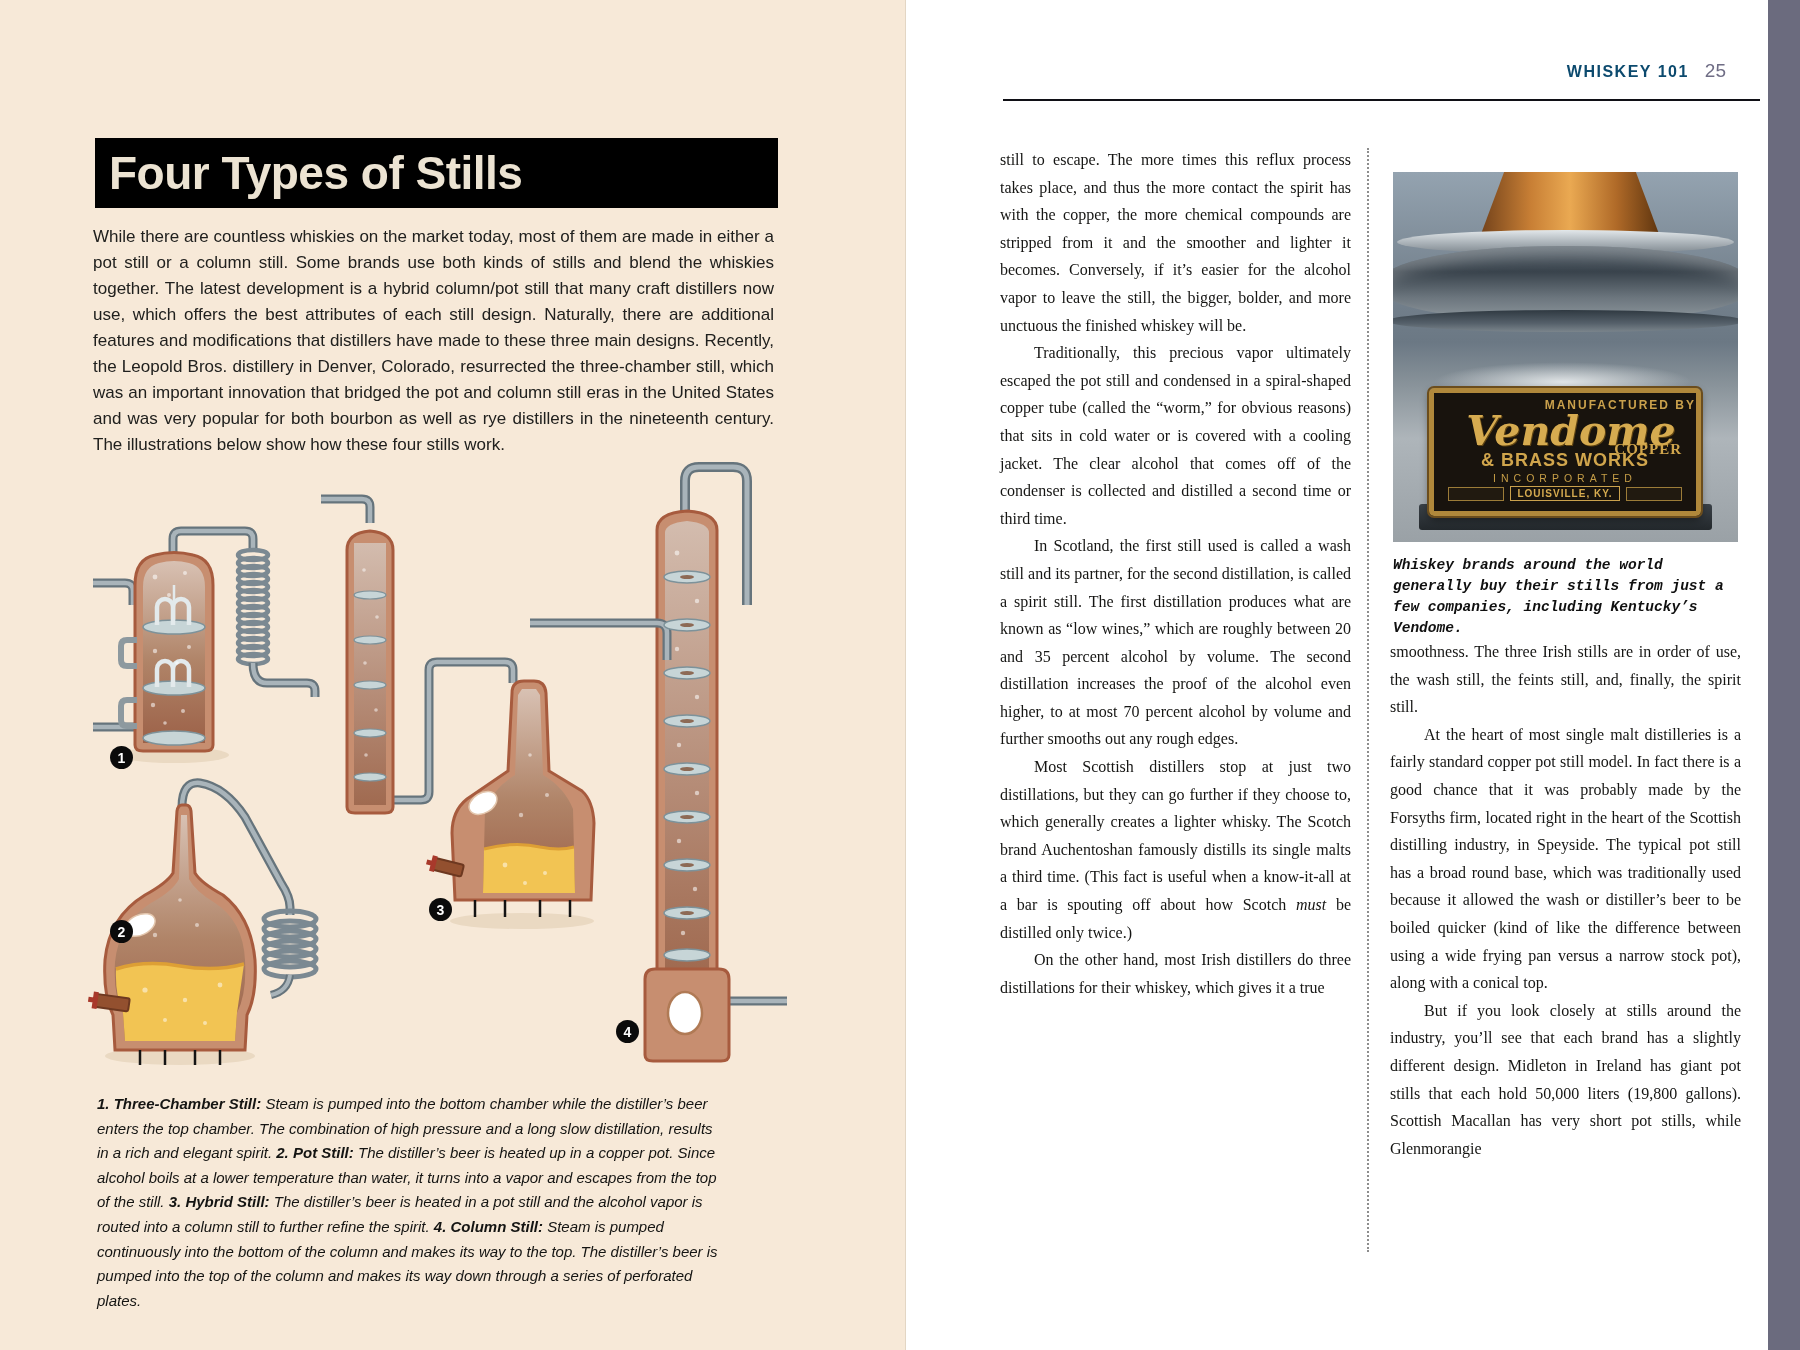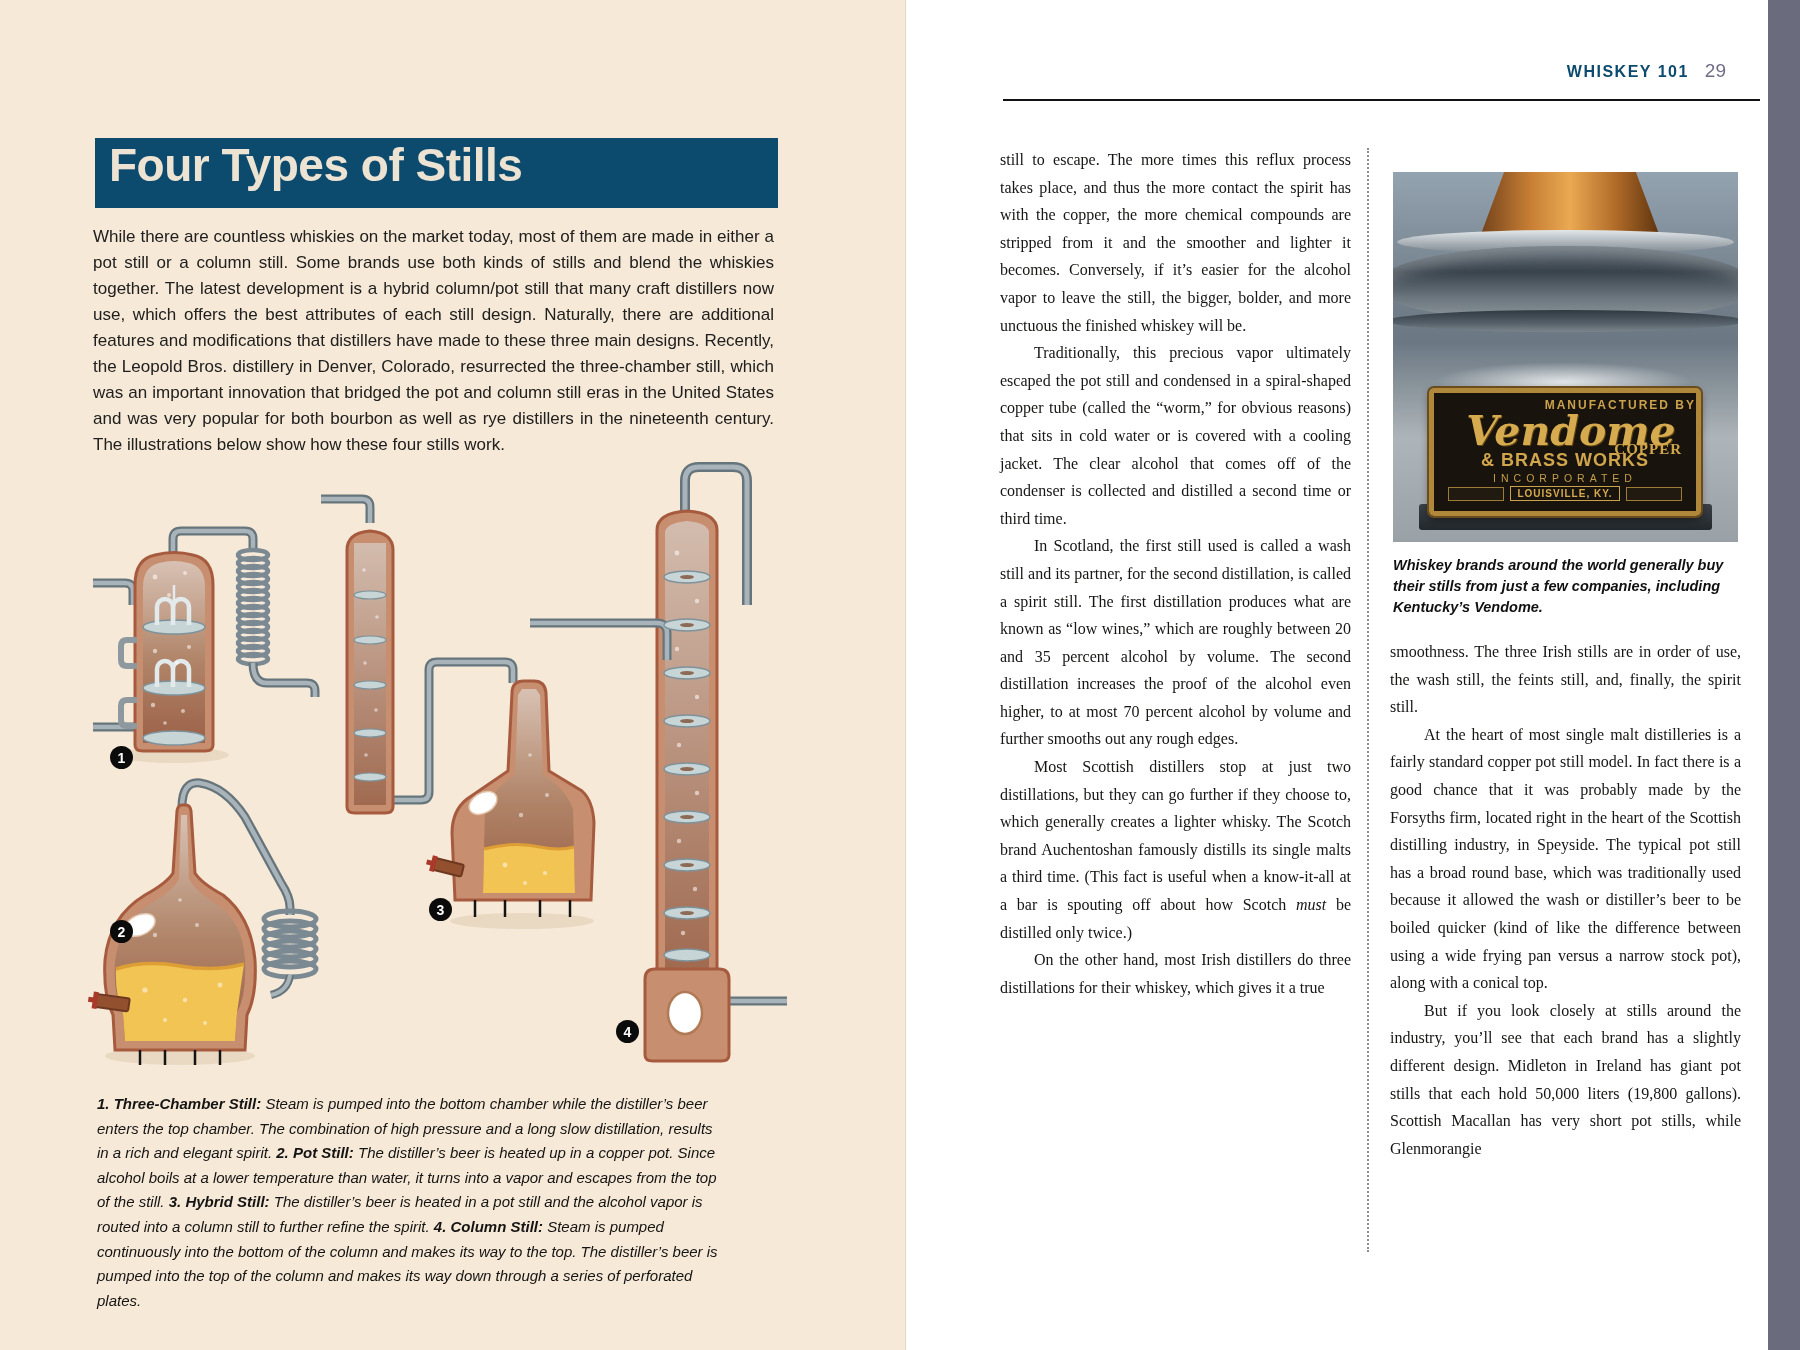--- a/index.html
+++ b/index.html
@@ -8,21 +8,21 @@
     background:#ffffff;
     font-family:"Liberation Sans","DejaVu Sans",sans-serif;
   }
   
   .left-page{
     position:absolute;left:0;top:0;width:905px;height:1350px;
     background:#f7e9d8;border-right:1px solid #e3d6c4;
   }
   .title-banner{
     position:absolute;left:95px;top:138px;width:683px;height:70px;
-    background:#0c4a6e;display:flex;align-items:flex-start;
+    background:#000000;display:flex;align-items:center;text-decoration:underline;
   }
   .page-title{
     color:#ece3d2;font-size:46px;font-weight:700;letter-spacing:-.5px;
     padding-left:14px;white-space:nowrap;
   }
   .intro{
     position:absolute;left:93px;top:224px;width:681px;
     font-size:17px;line-height:26px;text-align:justify;color:#20201e;
     font-weight:500;
   }
@@ -60,21 +60,21 @@
   .serifcol p.indent{text-indent:34px;}
   .serifcol .i{font-style:italic;}
   .col1{position:absolute;left:94px;top:146px;width:351px;}
   .col-divider{
     position:absolute;left:461px;top:148px;height:1104px;width:0;
     border-left:2px dotted #8d8d8d;
   }
   .col2-text{position:absolute;left:484px;top:638px;width:351px;}
   .photo-caption{
     position:absolute;left:487px;top:555px;width:336px;
-    font-size:14.5px;line-height:21px;font-weight:700;font-style:italic;color:#101010;
+    font-size:14.5px;line-height:21px;font-weight:700;font-style:italic;color:#101010;font-family:Liberation Mono, monospace;
   }
   
   .still-photo{
     position:absolute;left:487px;top:172px;width:345px;height:370px;overflow:hidden;
     background:linear-gradient(180deg,#94a3b0 0%,#75828e 30%,#6b7884 46%,#8a949b 58%,#aeb5ba 72%,#9aa1a6 100%);
   }
   .copper-cone{
     position:absolute;left:88px;top:0;width:178px;height:62px;
     background:linear-gradient(90deg,#74431b 0%,#c87f35 28%,#eaa952 50%,#b06a28 76%,#5f350f 100%);
     clip-path:polygon(13% 0,87% 0,100% 100%,0 100%);
@@ -386,21 +386,21 @@
   <div class="fig-badge" style="left:429px;top:898px;">3</div>
   <div class="fig-badge" style="left:616px;top:1020px;">4</div>
 
   <div class="stills-caption"><span class="b">1. Three-Chamber Still: </span><span>Steam is pumped into the bottom chamber while the distiller’s beer enters the top chamber. The combination of high pressure and a long slow distillation, results in a rich and elegant spirit. </span><span class="b">2. Pot Still: </span><span>The distiller’s beer is heated up in a copper pot. Since alcohol boils at a lower temperature than water, it turns into a vapor and escapes from the top of the still. </span><span class="b">3. Hybrid Still: </span><span>The distiller’s beer is heated in a pot still and the alcohol vapor is routed into a column still to further refine the spirit. </span><span class="b">4. Column Still: </span><span>Steam is pumped continuously into the bottom of the column and makes its way to the top. The distiller’s beer is pumped into the top of the column and makes its way down through a series of perforated plates.</span></div>
 </div>
 
 <div class="right-page">
 
   <div class="running-header">
     <span class="section-title">WHISKEY 101</span>
-    <span class="page-number">29</span>
+    <span class="page-number">25</span>
   </div>
   <div class="header-rule"></div>
 
   <div class="serifcol col1">
       <p><span>still to escape. The more times this reflux process takes place, and thus the more contact the spirit has with the copper, the more chemical compounds are stripped from it and the smoother and lighter it becomes. Conversely, if it’s easier for the alcohol vapor to leave the still, the bigger, bolder, and more unctuous the finished whiskey will be.</span></p>
       <p class="indent"><span>Traditionally, this precious vapor ultimately escaped the pot still and condensed in a spiral-shaped copper tube (called the “worm,” for obvious reasons) that sits in cold water or is covered with a cooling jacket. The clear alcohol that comes off of the condenser is collected and distilled a second time or third time.</span></p>
       <p class="indent"><span>In Scotland, the first still used is called a wash still and its partner, for the second distillation, is called a spirit still. The first distillation produces what are known as “low wines,” which are roughly between 20 and 35 percent alcohol by volume. The second distillation increases the proof of the alcohol even higher, to at most 70 percent alcohol by volume and further smooths out any rough edges.</span></p>
       <p class="indent"><span>Most Scottish distillers stop at just two distillations, but they can go further if they choose to, which generally creates a lighter whisky. The Scotch brand Auchentoshan famously distills its single malts a third time. (This fact is useful when a know-it-all at a bar is spouting off about how Scotch </span><span class="i">must</span><span> be distilled only twice.)</span></p>
       <p class="indent"><span>On the other hand, most Irish distillers do three distillations for their whiskey, which gives it a true</span></p>
     </div>

